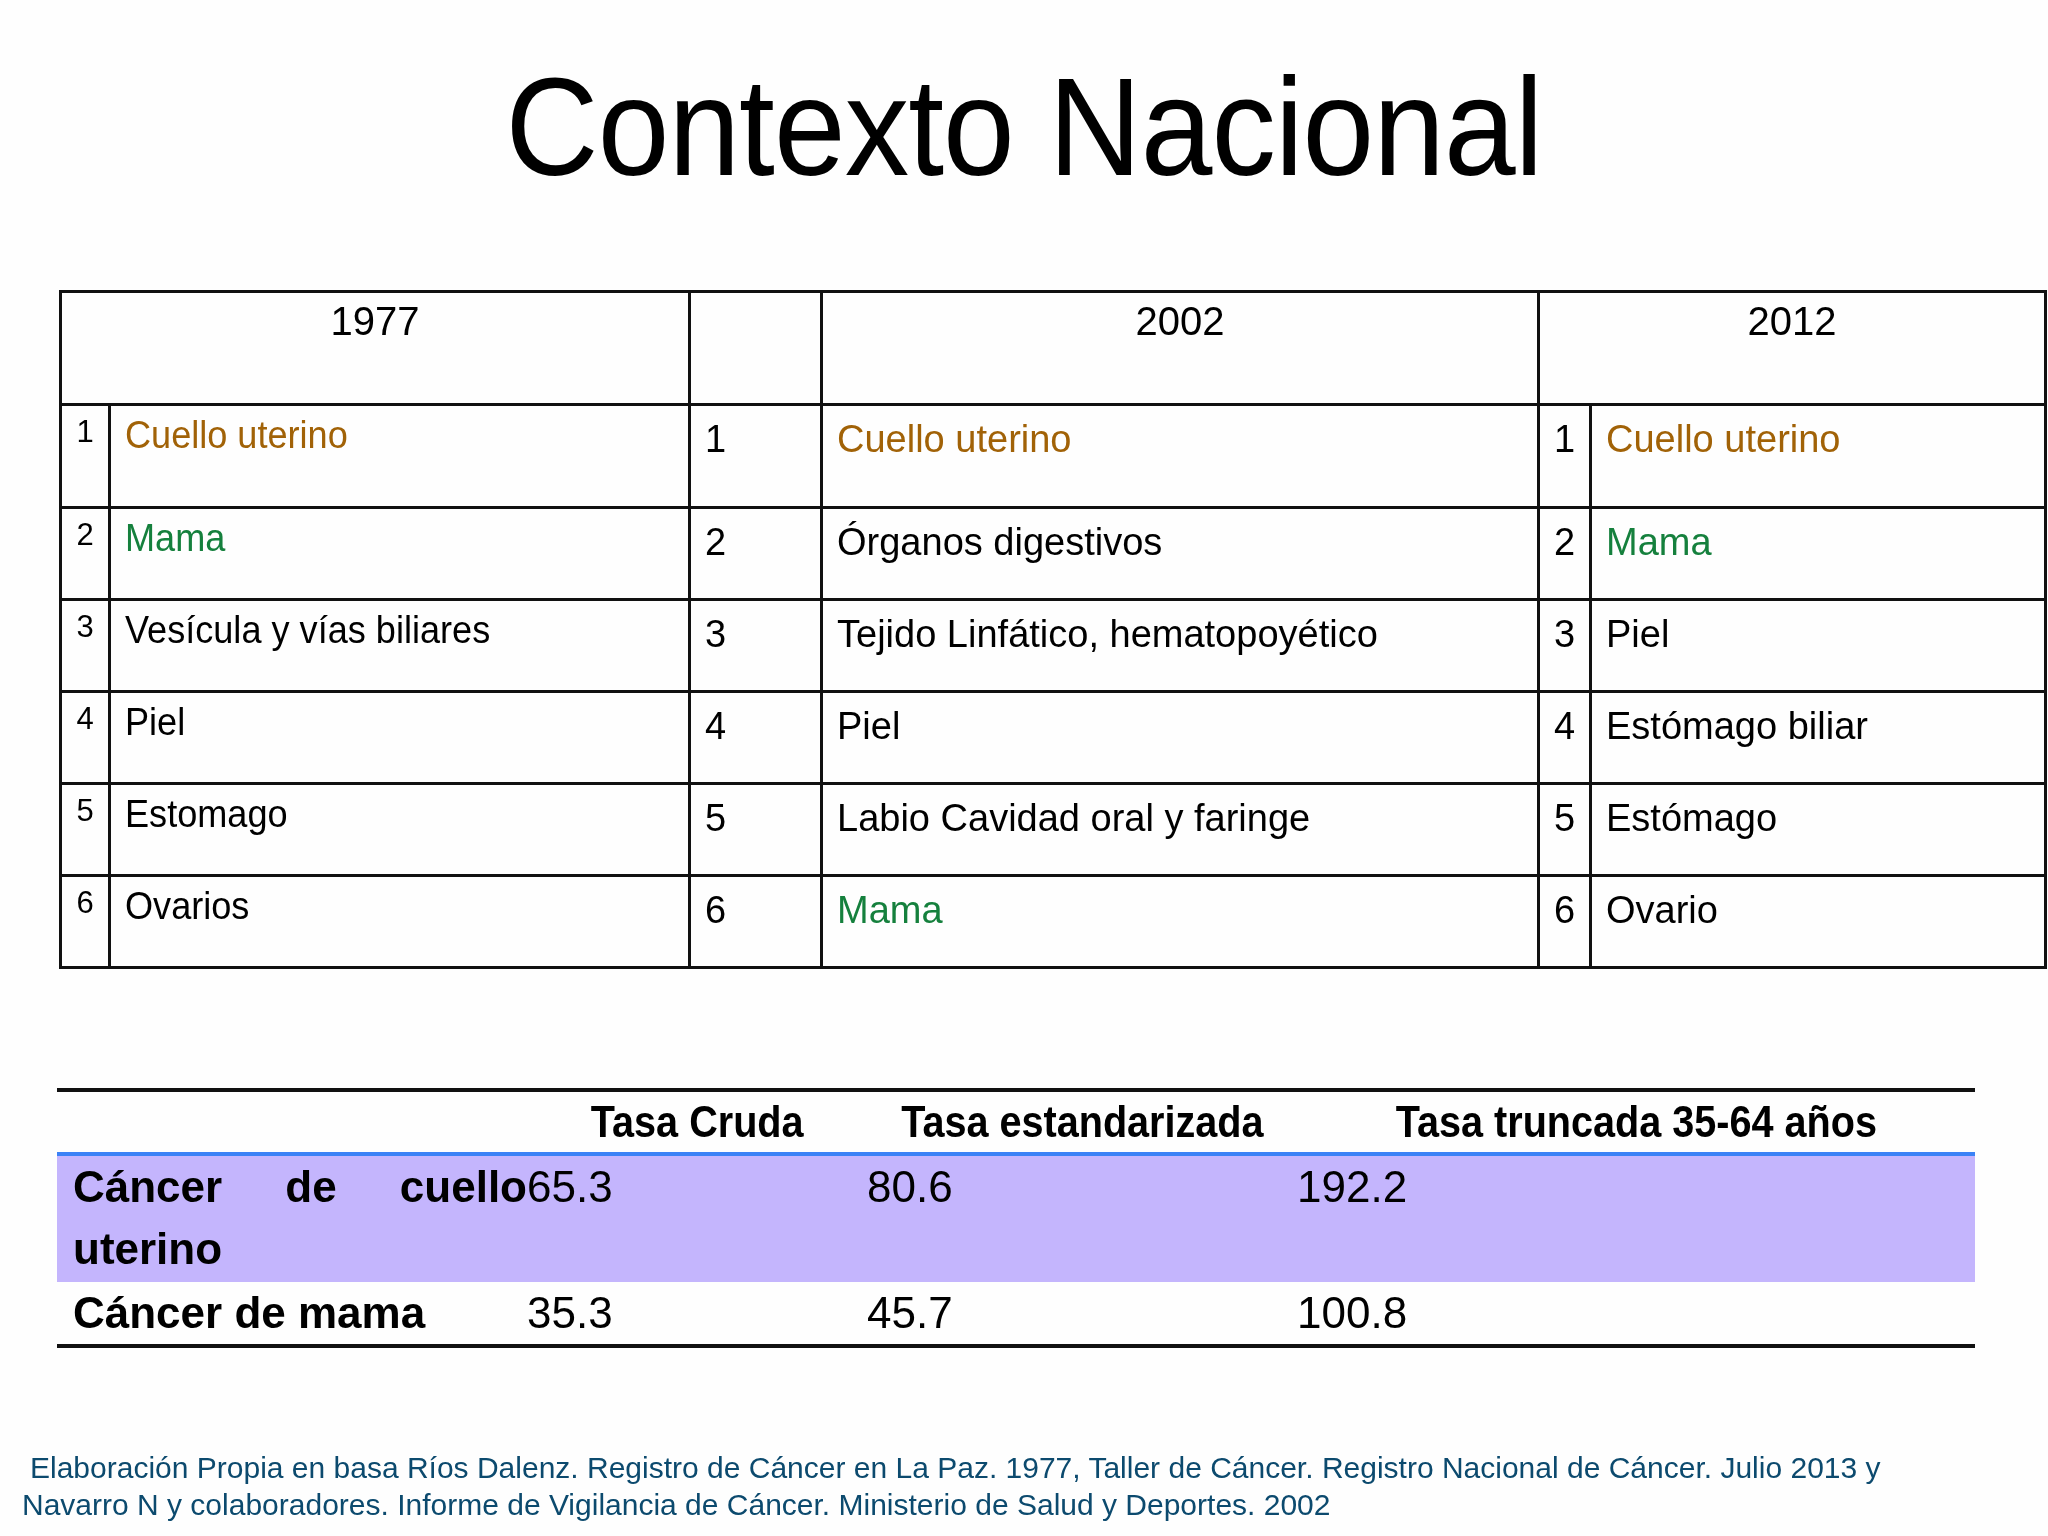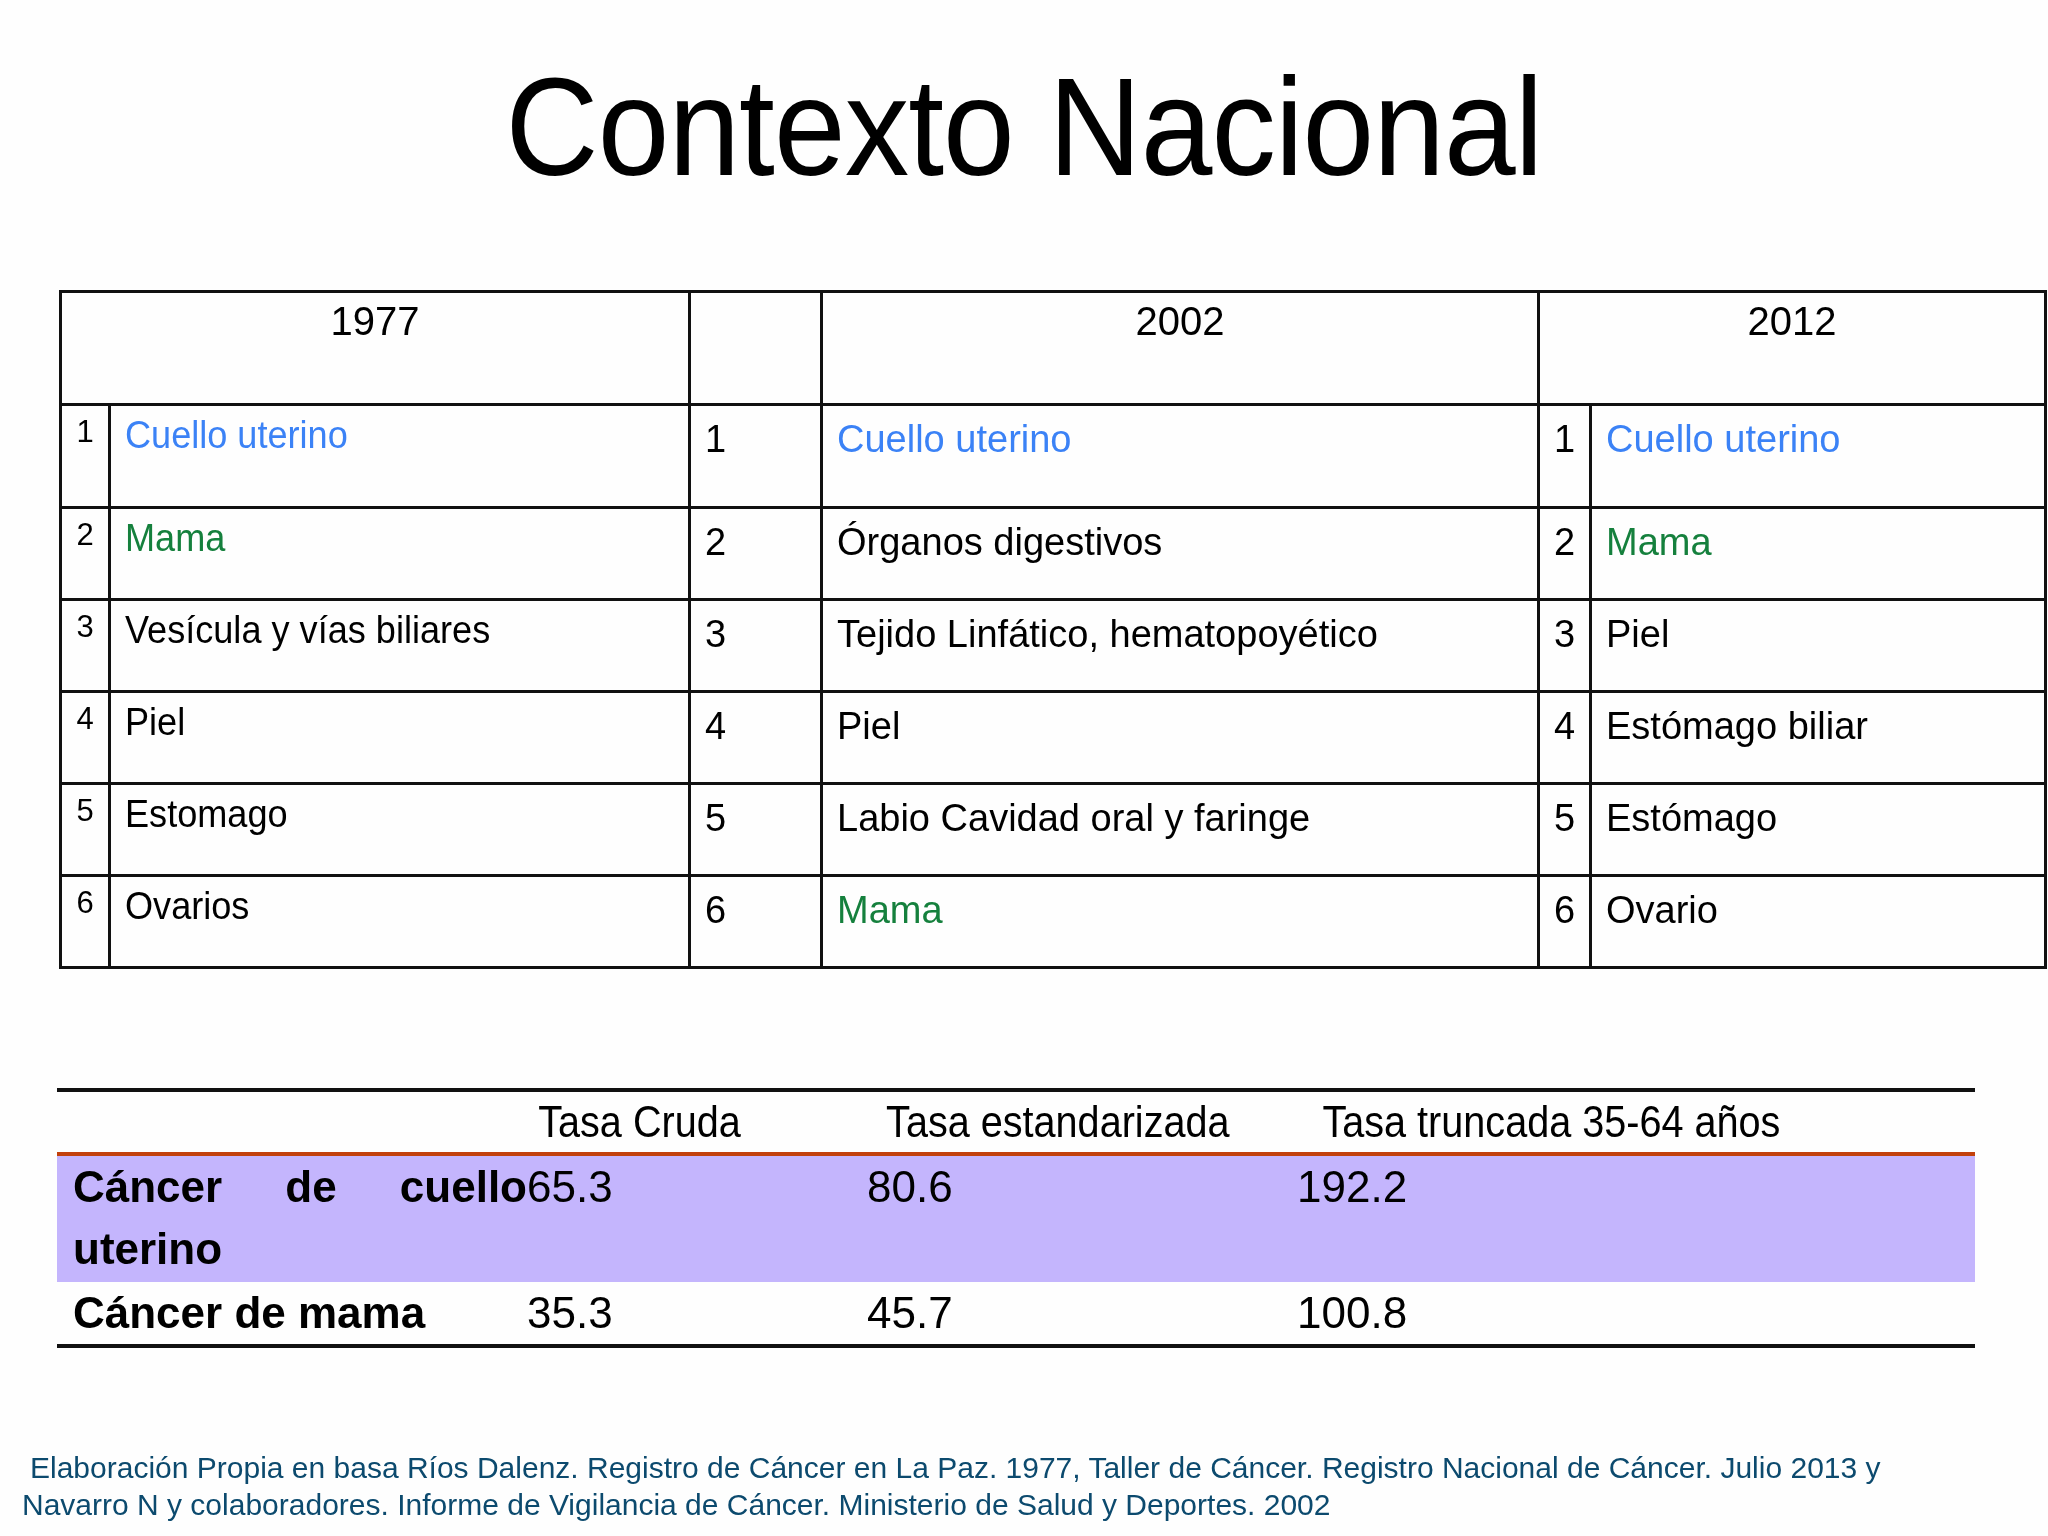--- a/index.html
+++ b/index.html
@@ -20,31 +20,31 @@
   .rank td { border:3px solid #111; padding:0; vertical-align:top; }
   .rank .hdr td { height:104px; }
   .rank .row td { height:77px; }
   .yr { font-weight:normal; font-size:40px; text-align:center; padding-top:6px !important; }
   .num { font-size:31px; text-align:center; padding-top:8px !important; }
   .num2 { font-size:38px; text-align:left; padding:12px 0 0 14px !important; }
   .num3 { font-size:38px; text-align:center; padding-top:12px !important; }
   .nm  { font-size:38px; padding:8px 0 0 14px !important; white-space:nowrap; }
   .nm2 { font-size:38px; padding:12px 0 0 14px !important; white-space:nowrap; }
   .narrow { display:inline-block; transform:scaleX(0.95); transform-origin:left; }
-  .red { color:#3b82f6; }
+  .red { color:#a16207; }
   .yellow { color:#15803d; }
 
   
   .rates {
     position:absolute; left:57px; top:1088px; width:1918px;
     border-collapse:collapse; table-layout:fixed;
     border-top:4px solid #111; border-bottom:4px solid #111;
   }
   .rates th, .rates td { padding:0; font-size:44px; }
-  .rates th { font-weight:normal; height:60px; border-bottom:4px solid #c2410c; text-align:left; white-space:nowrap; }
+  .rates th { font-weight:bold; height:60px; border-bottom:4px solid #3b82f6; text-align:center; white-space:nowrap; }
   .rates .label { font-weight:bold; text-align:justify; text-align-last:left; padding-left:16px; line-height:62px; vertical-align:top; }
   .rates td.val { vertical-align:top; line-height:62px; }
   .rates tr.gray td { background:#c4b5fd; }
   .cond { display:inline-block; transform:scaleX(0.9); transform-origin:center; }
 
   .footnote {
     position:absolute; left:22px; top:1449px; width:2010px;
     font-size:30px; line-height:37px; color:#0c4a6e;
   }
   .footnote div:first-child { padding-left:8px; }

